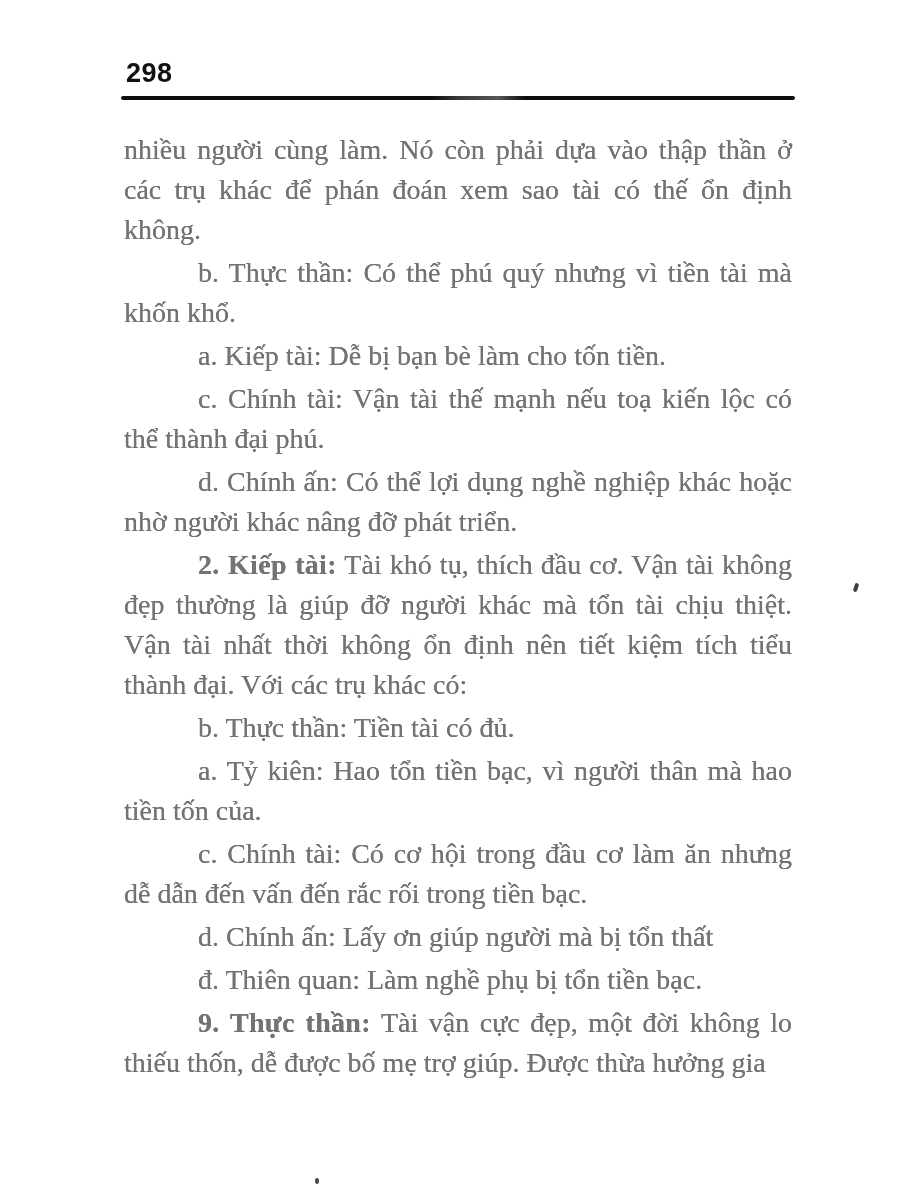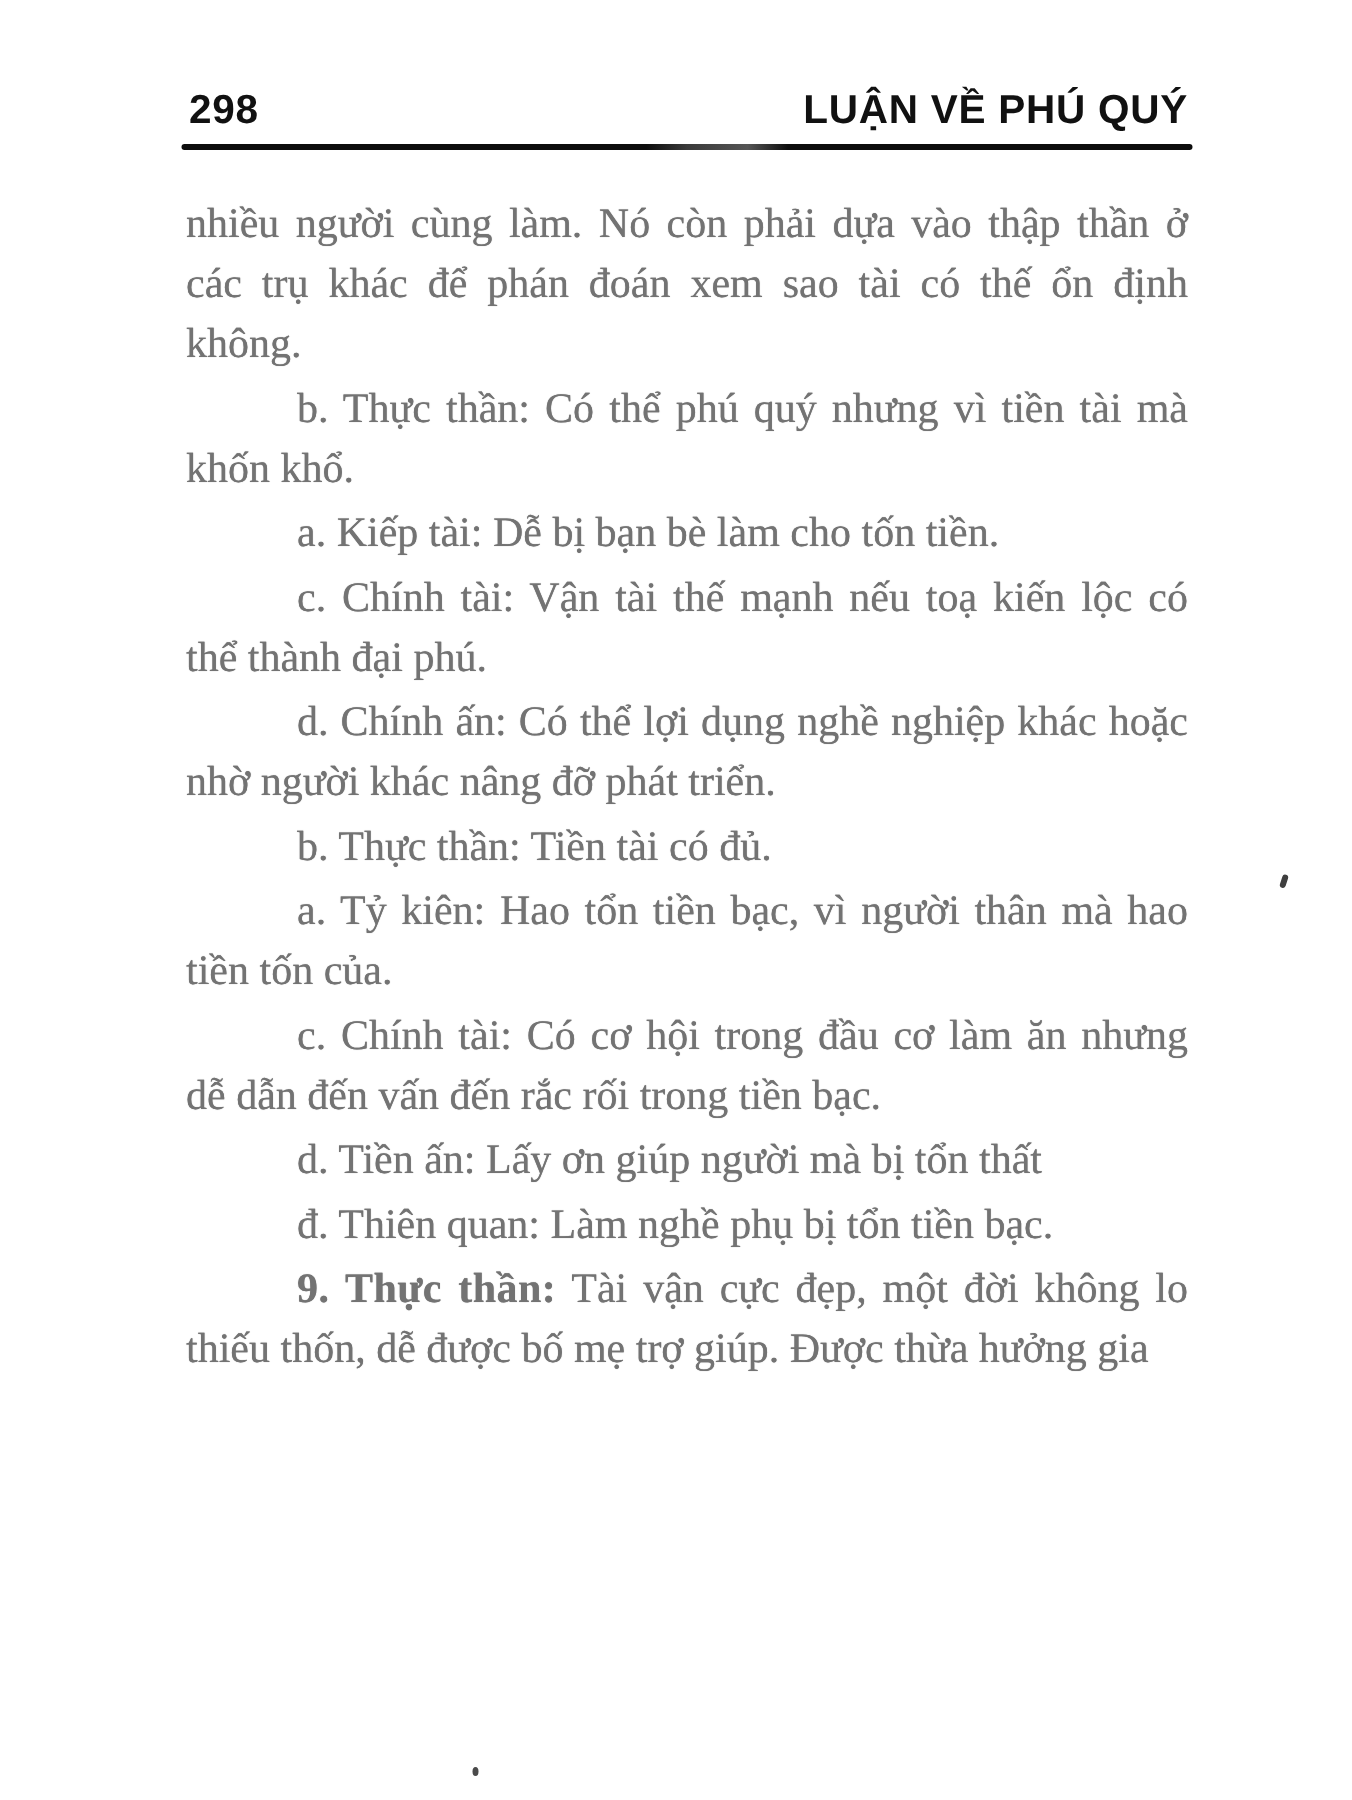--- a/index.html
+++ b/index.html
@@ -94,35 +94,35 @@
     border-radius: 50%;
   }
 </style>
 </head>
 <body>
 
 <div class="page">
 
   <div class="running-header">
     <span>298</span>
-    <span>LUẬN VỀ PHÚ QUÝ</span>
   </div>
 
   <div class="header-rule"></div>
 
   <main class="page-body" id="page-body">
       <p class="body">nhiều người cùng làm. Nó còn phải dựa vào thập thần ở các trụ khác để phán đoán xem sao tài có thế ổn định không.</p>
       <p class="item">b. Thực thần: Có thể phú quý nhưng vì tiền tài mà khốn khổ.</p>
       <p class="item">a. Kiếp tài: Dễ bị bạn bè làm cho tốn tiền.</p>
       <p class="item">c. Chính tài: Vận tài thế mạnh nếu toạ kiến lộc có thể thành đại phú.</p>
       <p class="item">d. Chính ấn: Có thể lợi dụng nghề nghiệp khác hoặc nhờ người khác nâng đỡ phát triển.</p>
+      <p class="numbered"><b>2. Kiếp tài:</b> Tài khó tụ, thích đầu cơ. Vận tài không đẹp thường là giúp đỡ người khác mà tổn tài chịu thiệt. Vận tài nhất thời không ổn định nên tiết kiệm tích tiểu thành đại. Với các trụ khác có:</p>
       <p class="item">b. Thực thần: Tiền tài có đủ.</p>
       <p class="item">a. Tỷ kiên: Hao tổn tiền bạc, vì người thân mà hao tiền tốn của.</p>
       <p class="item">c. Chính tài: Có cơ hội trong đầu cơ làm ăn nhưng dễ dẫn đến vấn đến rắc rối trong tiền bạc.</p>
-      <p class="item">d. Tiền ấn: Lấy ơn giúp người mà bị tổn thất</p>
+      <p class="item">d. Chính ấn: Lấy ơn giúp người mà bị tổn thất</p>
       <p class="item">đ. Thiên quan: Làm nghề phụ bị tổn tiền bạc.</p>
       <p class="numbered"><b>9. Thực thần:</b> Tài vận cực đẹp, một đời không lo thiếu thốn, dễ được bố mẹ trợ giúp. Được thừa hưởng gia</p>
     </main>
 
   <div class="speck-right"></div>
   <div class="speck-bottom"></div>
 
 </div>
 
 </body></html>

